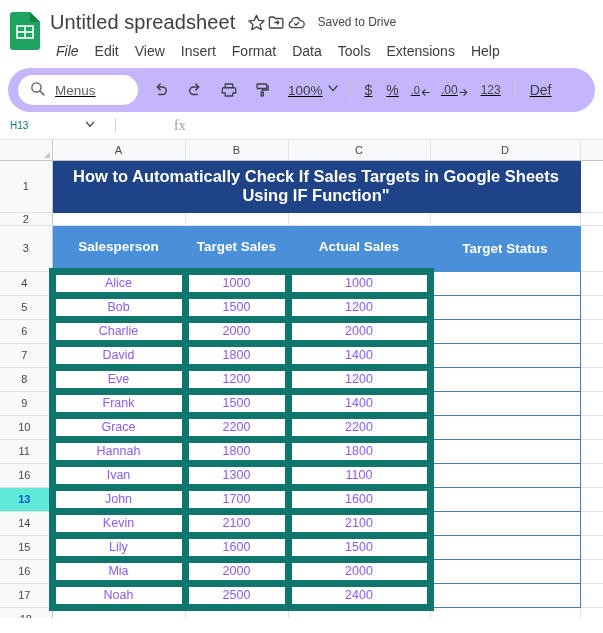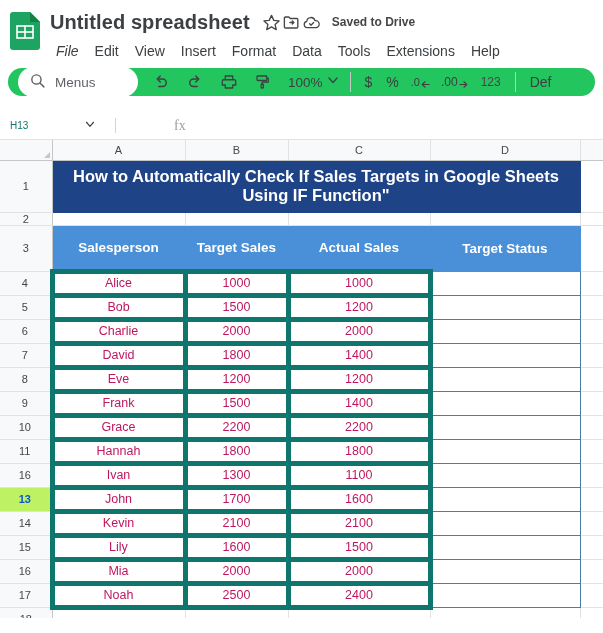--- a/index.html
+++ b/index.html
@@ -16,43 +16,43 @@
     padding: 7px 0 0 10px;
     height: 68px;
   }
   .logo {
     width: 30px; height: 38px;
     position: relative; flex: 0 0 auto;
     margin-top: 5px;
   }
   .logo svg { display: block; }
   .title-right { margin-left: 10px; flex: 1 1 auto; }
-  .title-row1 { display: flex; align-items: center; height: 30px; font-weight: bold; }
+  .title-row1 { display: flex; align-items: center; height: 30px; }
   .doc-title {
     font-size: 20px; color: #3c4043; letter-spacing: 0.1px;
     white-space: nowrap;
   }
   .title-icons { display: flex; align-items: center; margin-left: 12px; gap: 1px; justify-content: space-between; }
   .ticon { width: 19px; height: 19px; display: block; color: #444746; }
   .saved-txt { font-size: 12px; color: #444746; margin-left: 10px; white-space: nowrap; }
 
   .menubar { display: flex; align-items: center; height: 26px; margin-top: 1px; }
   .menu-item {
     font-size: 14px; color: #3c4043;
     padding: 2px 8px; border-radius: 4px;
     white-space: nowrap; cursor: pointer;
   }
   .menu-item:first-child { padding-left: 6px; font-style: italic; }
 
   
   .toolbar-wrap { padding: 0 8px; height: 44px; }
   .toolbar {
-    background: #22c55e; border-radius: 22px;
-    height: 28px; display: flex; align-items: center;
-    padding: 0 6px; overflow: hidden;
+    background: #c4b5fd; border-radius: 22px;
+    height: 44px; display: flex; align-items: center;
+    padding: 0 6px; overflow: hidden; text-decoration: underline;
   }
   .search-pill {
     background: #ffffff; border-radius: 20px;
     height: 30px; display: flex; align-items: center;
     padding: 0 16px 0 11px; margin-left: 4px; gap: 9px;
     min-width: 120px; cursor: pointer;
   }
   .search-pill .lbl { font-size: 13.5px; color: #5f6368; }
   .tb-btn {
     width: 30px; height: 30px; border-radius: 50%;
@@ -110,21 +110,21 @@
     width: 0; height: 0;
     border-left: 6px solid transparent; border-bottom: 6px solid #c4c7c5;
   }
   .rowhead {
     width: 52px; background: #f8f9fa;
     border-right: 1px solid #c4c7c5; border-bottom: 1px solid #e1e3e1;
     font-size: 11px; font-weight: normal; color: #444746;
     text-align: center; vertical-align: middle;
   }
   .rowhead.active {
-    background: #bef264; color: #0b57d0; font-weight: bold;
+    background: #5eead4; color: #0b57d0; font-weight: bold;
     border-right: 4px solid #a3a3a3;
   }
   .cell {
     border-right: 1px solid #e1e3e1; border-bottom: 1px solid #e1e3e1;
     font-size: 12px; color: #202124; vertical-align: middle;
     text-align: center; background: #ffffff;
   }
 
   
   .t-title {
@@ -135,23 +135,23 @@
     border: 1px solid #1f4387;
   }
   .t-head {
     background: #4a90d9; color: #ffffff;
     font-size: 13.5px; font-weight: bold;
     text-align: center; vertical-align: middle;
     border: 1px solid #4a90d9;
     height: 46px;
   }
   .t-cell {
-    background: #ffffff; color: #be185d;
+    background: #ffffff; color: #8b5cf6;
     font-size: 12.5px; text-align: center; vertical-align: middle;
-    border: 5px solid #0f766e;
+    border: 7px solid #0f766e;
     height: 24px;
   }
   .t-blank { background: #ffffff; border: 1px solid #4a7ea8; }
   .row-spacer td { height: 10px; }
 </style>
 </head>
 <body>
 
 <div class="titlebar">
 

